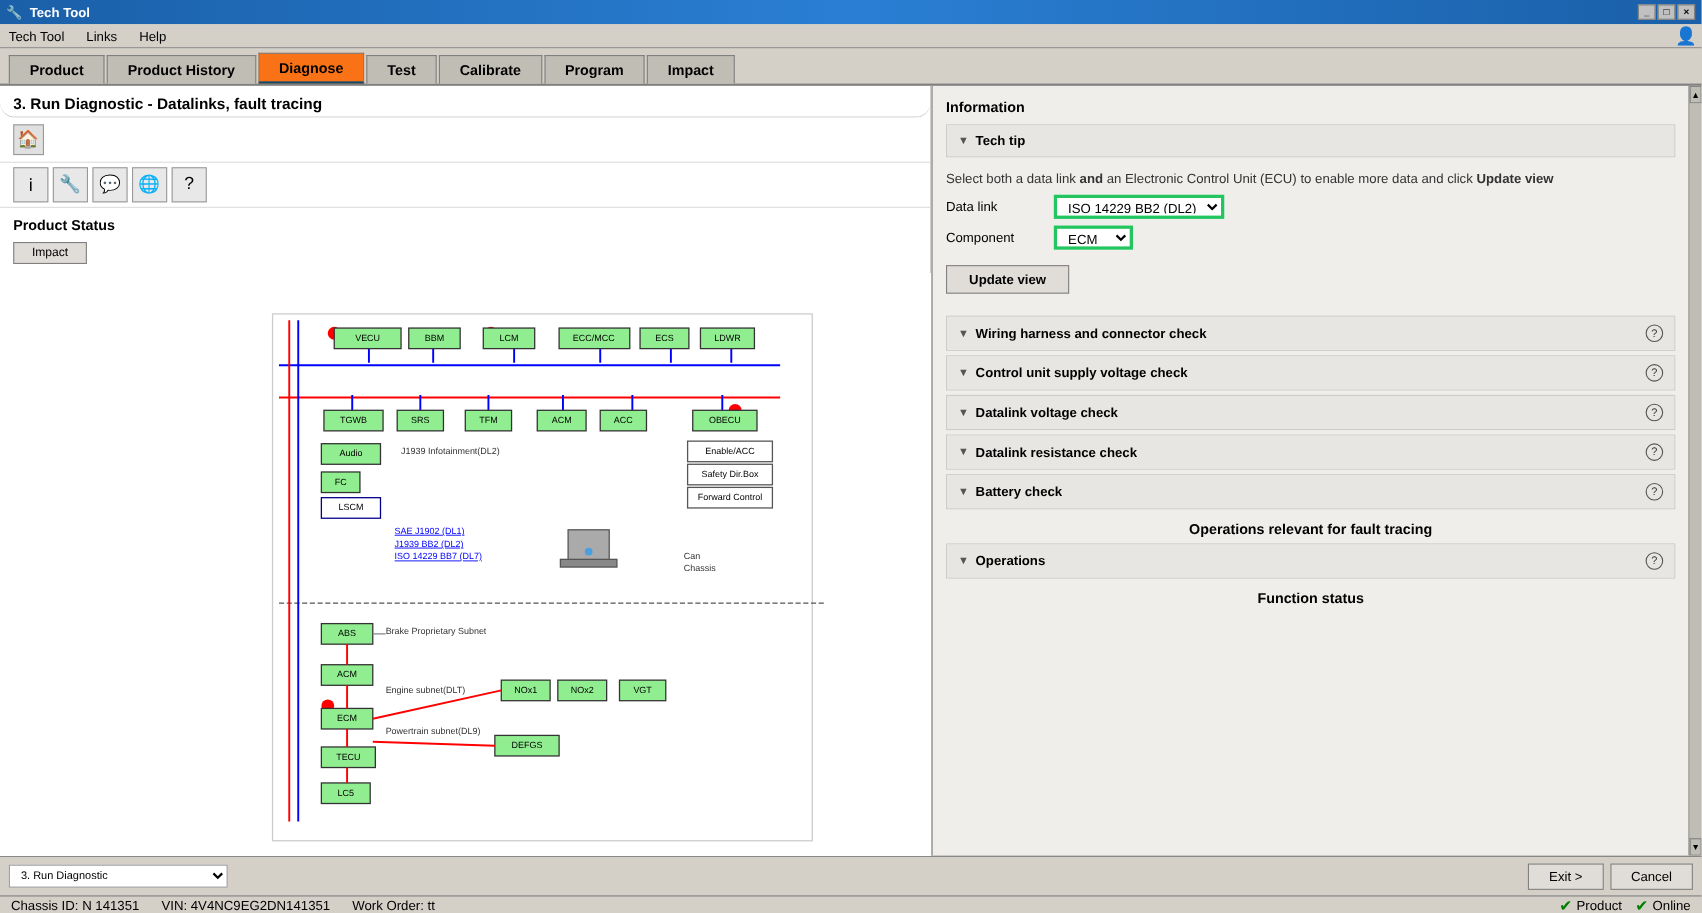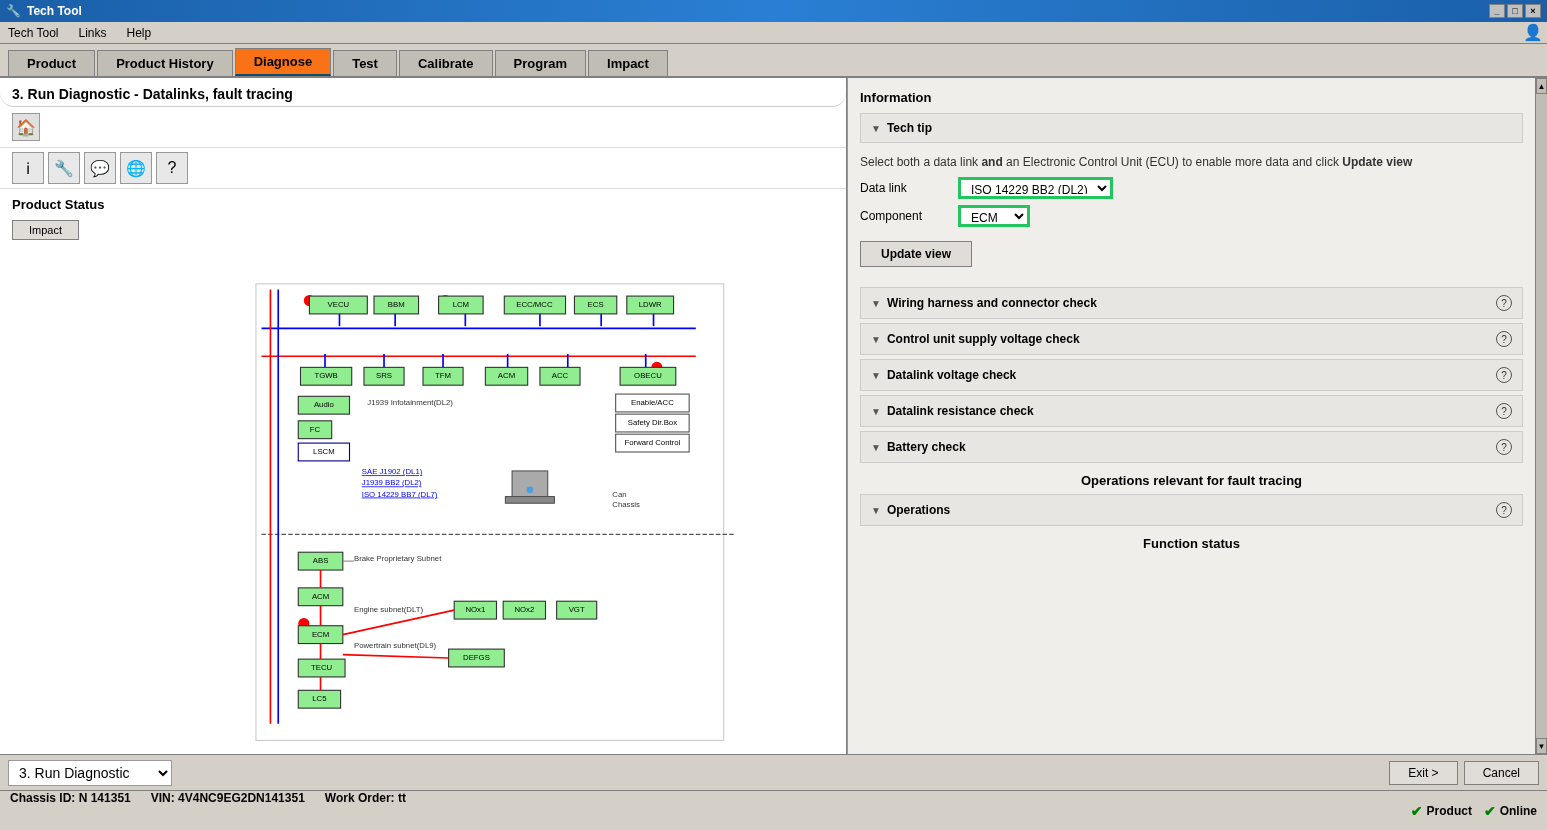--- a/index.html
+++ b/index.html
@@ -274,26 +274,26 @@
     }
 
     
     #right-scroll::-webkit-scrollbar { width: 12px; }
     #right-scroll::-webkit-scrollbar-track { background: #d4d0c8; }
     #right-scroll::-webkit-scrollbar-thumb { background: #a0a0a0; border: 1px solid #808080; }
 
     
     #status-bar {
       background: #d4d0c8;
-      height: 40px;
-      display: flex;
+      height: 16px;
+      display: flex;
+      align-items: center;
       justify-content: space-between;
       padding: 0 10px;
       border-top: 1px solid #808080;
-      font-weight: bold;
     }
     #status-left {
       display: flex;
       gap: 20px;
       font-size: 12px;
     }
 
     
     #bottom-bar {
       background: #d4d0c8;
@@ -302,24 +302,24 @@
       align-items: center;
       justify-content: space-between;
       padding: 0 8px;
       border-top: 1px solid #808080;
     }
     #bottom-left { display: flex; gap: 8px; align-items: center; }
     #bottom-right { display: flex; gap: 6px; }
 
     .step-select {
       padding: 3px 6px;
-      font-size: 14px;
+      font-size: 10px;
       border: 1px solid #999;
       background: white;
-      width: 164px;
+      width: 199px;
     }
     .bottom-btn {
       padding: 4px 18px;
       background: #e0ddd8;
       border: 1px solid #808080;
       cursor: pointer;
       font-size: 12px;
     }
 
     .scrollbar-right {

